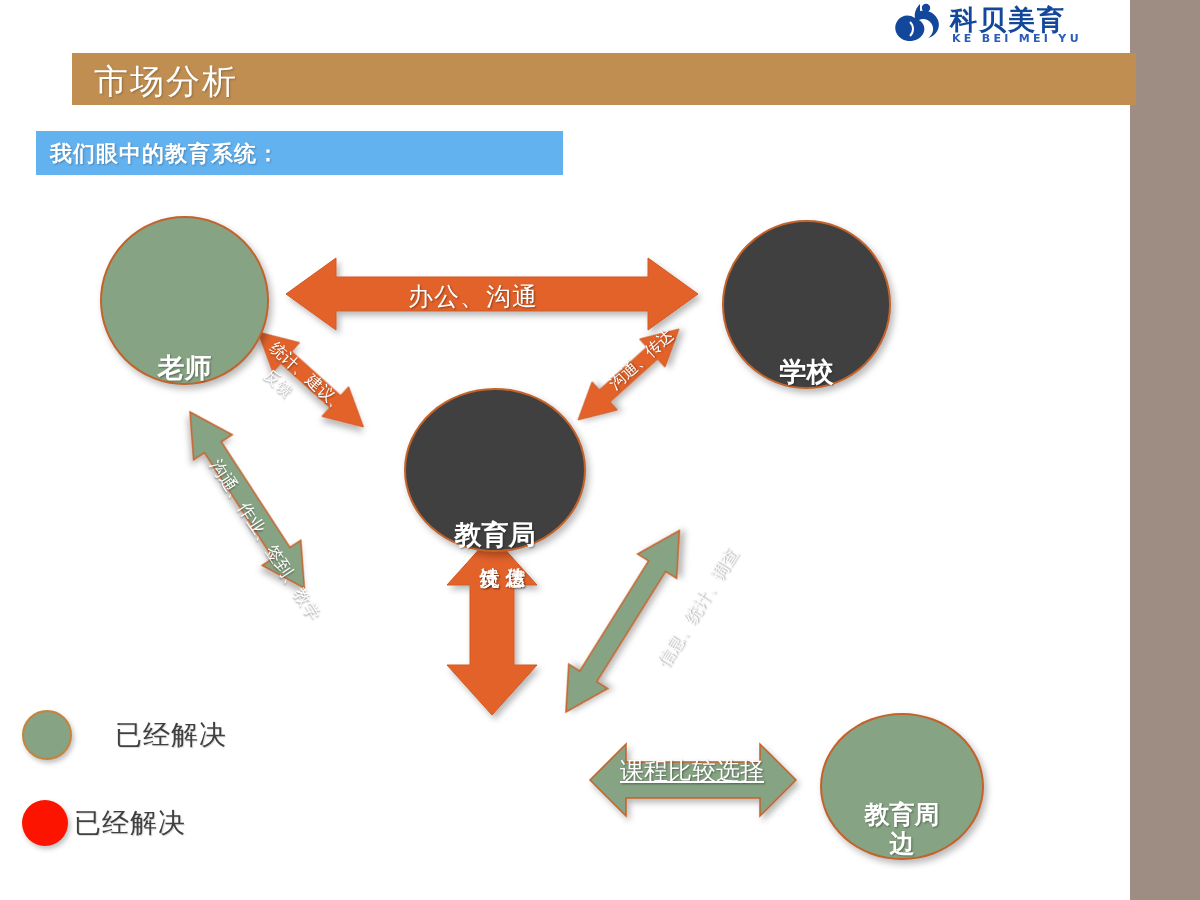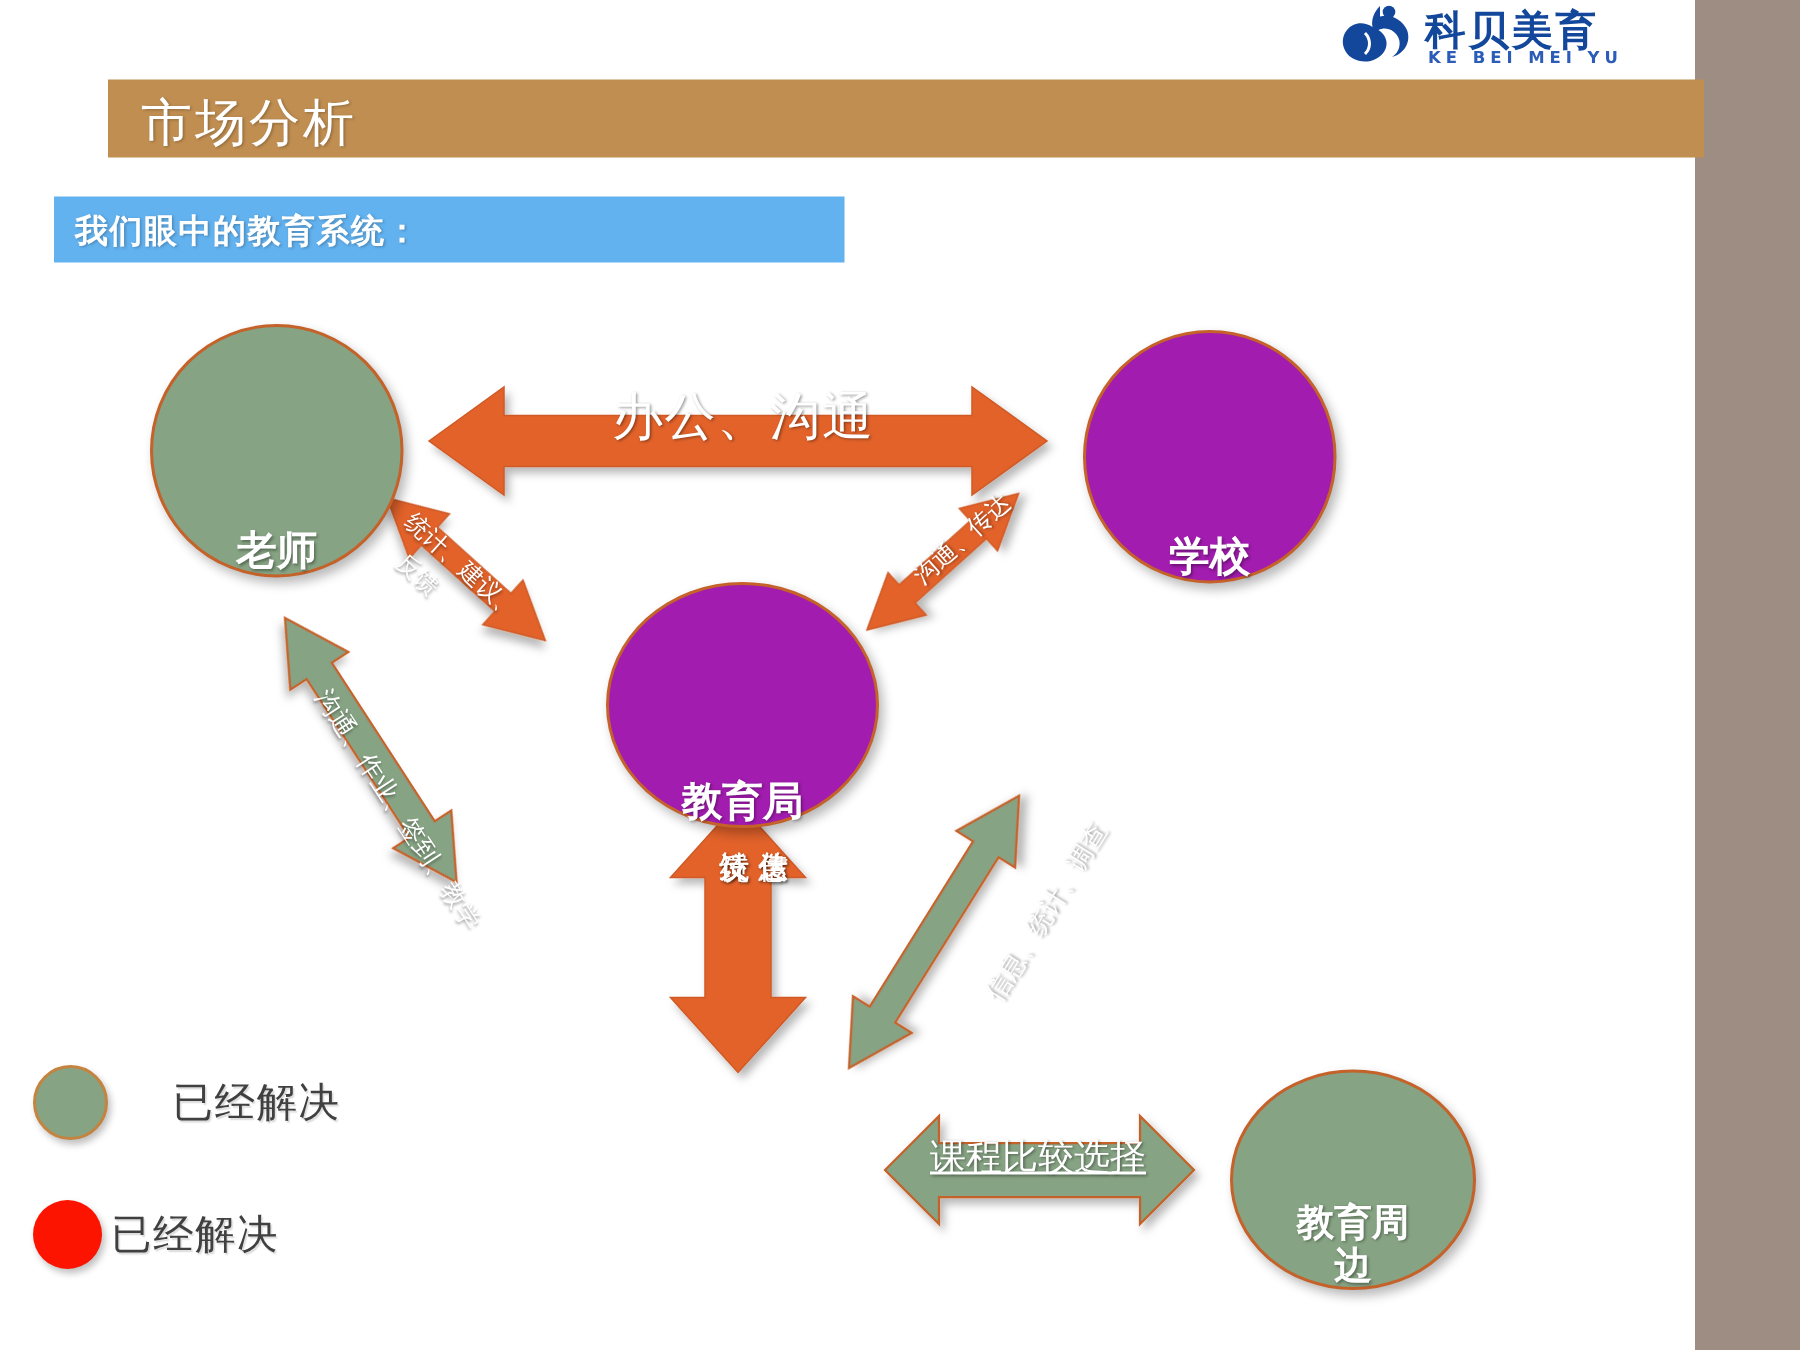--- a/index.html
+++ b/index.html
@@ -31,37 +31,37 @@
   .sub-bar{position:absolute;left:36px;top:131px;width:527px;height:44px;background:#62b2f0;}
   .sub-bar span{position:absolute;left:14px;top:8px;font-size:22px;font-weight:bold;color:#ffffff;
     letter-spacing:1px;text-shadow:1px 1px 2px rgba(0,0,0,.25);}
 
   
   .node{position:absolute;border-radius:50%;display:flex;align-items:flex-end;justify-content:center;
     text-align:center;color:#ffffff;line-height:1.16;
     box-shadow:3px 4px 7px rgba(0,0,0,.28);
     text-shadow:1px 1px 2px rgba(0,0,0,.35);font-weight:bold;}
   .node.green{background:#86a383;border:2px solid #c4622a;}
-  .node.brown{background:#a21caf;border:2px solid #c4622a;}
+  .node.brown{background:#404040;border:2px solid #c4622a;}
 
   #node-teacher{left:100px;top:216px;width:165px;height:165px;font-size:27px;}
   #node-school{left:722px;top:220px;width:165px;height:165px;font-size:27px;}
   #node-bureau{left:404px;top:388px;width:178px;height:160px;font-size:27px;}
   #node-parent{left:413px;top:708px;width:160px;height:155px;font-size:27px;}
   #node-around{left:820px;top:713px;width:160px;height:143px;font-size:25px;}
 
   
   .arrows{position:absolute;left:0;top:0;width:1200px;height:900px;}
   .arrows svg{position:absolute;left:0;top:0;}
 
   
   .alabel{position:absolute;color:#ffffff;white-space:nowrap;
     text-shadow:1px 1px 2px rgba(0,0,0,.4);pointer-events:none;}
 
-  #lbl-office{left:408px;top:255px;font-size:34px;letter-spacing:1px;}
+  #lbl-office{left:408px;top:280px;font-size:25px;letter-spacing:1px;}
   #lbl-stat{left:279px;top:338px;font-size:16px;transform:rotate(42deg);transform-origin:left top;}
   #lbl-stat2{left:273px;top:365px;font-size:16px;transform:rotate(42deg);transform-origin:left top;}
   #lbl-convey{left:605px;top:379px;font-size:16px;transform:rotate(-42deg);transform-origin:left top;}
   #lbl-hw{left:224px;top:455px;font-size:17px;transform:rotate(57deg);transform-origin:left top;}
   #lbl-info{left:652px;top:660px;font-size:17px;transform:rotate(-58deg);transform-origin:left top;}
   #lbl-v1{left:503px;top:552px;font-size:20px;writing-mode:vertical-rl;text-orientation:upright;}
   #lbl-v2{left:477px;top:552px;font-size:20px;writing-mode:vertical-rl;text-orientation:upright;}
   #lbl-course{left:620px;top:755px;font-size:24px;text-decoration:underline;}
 
   

